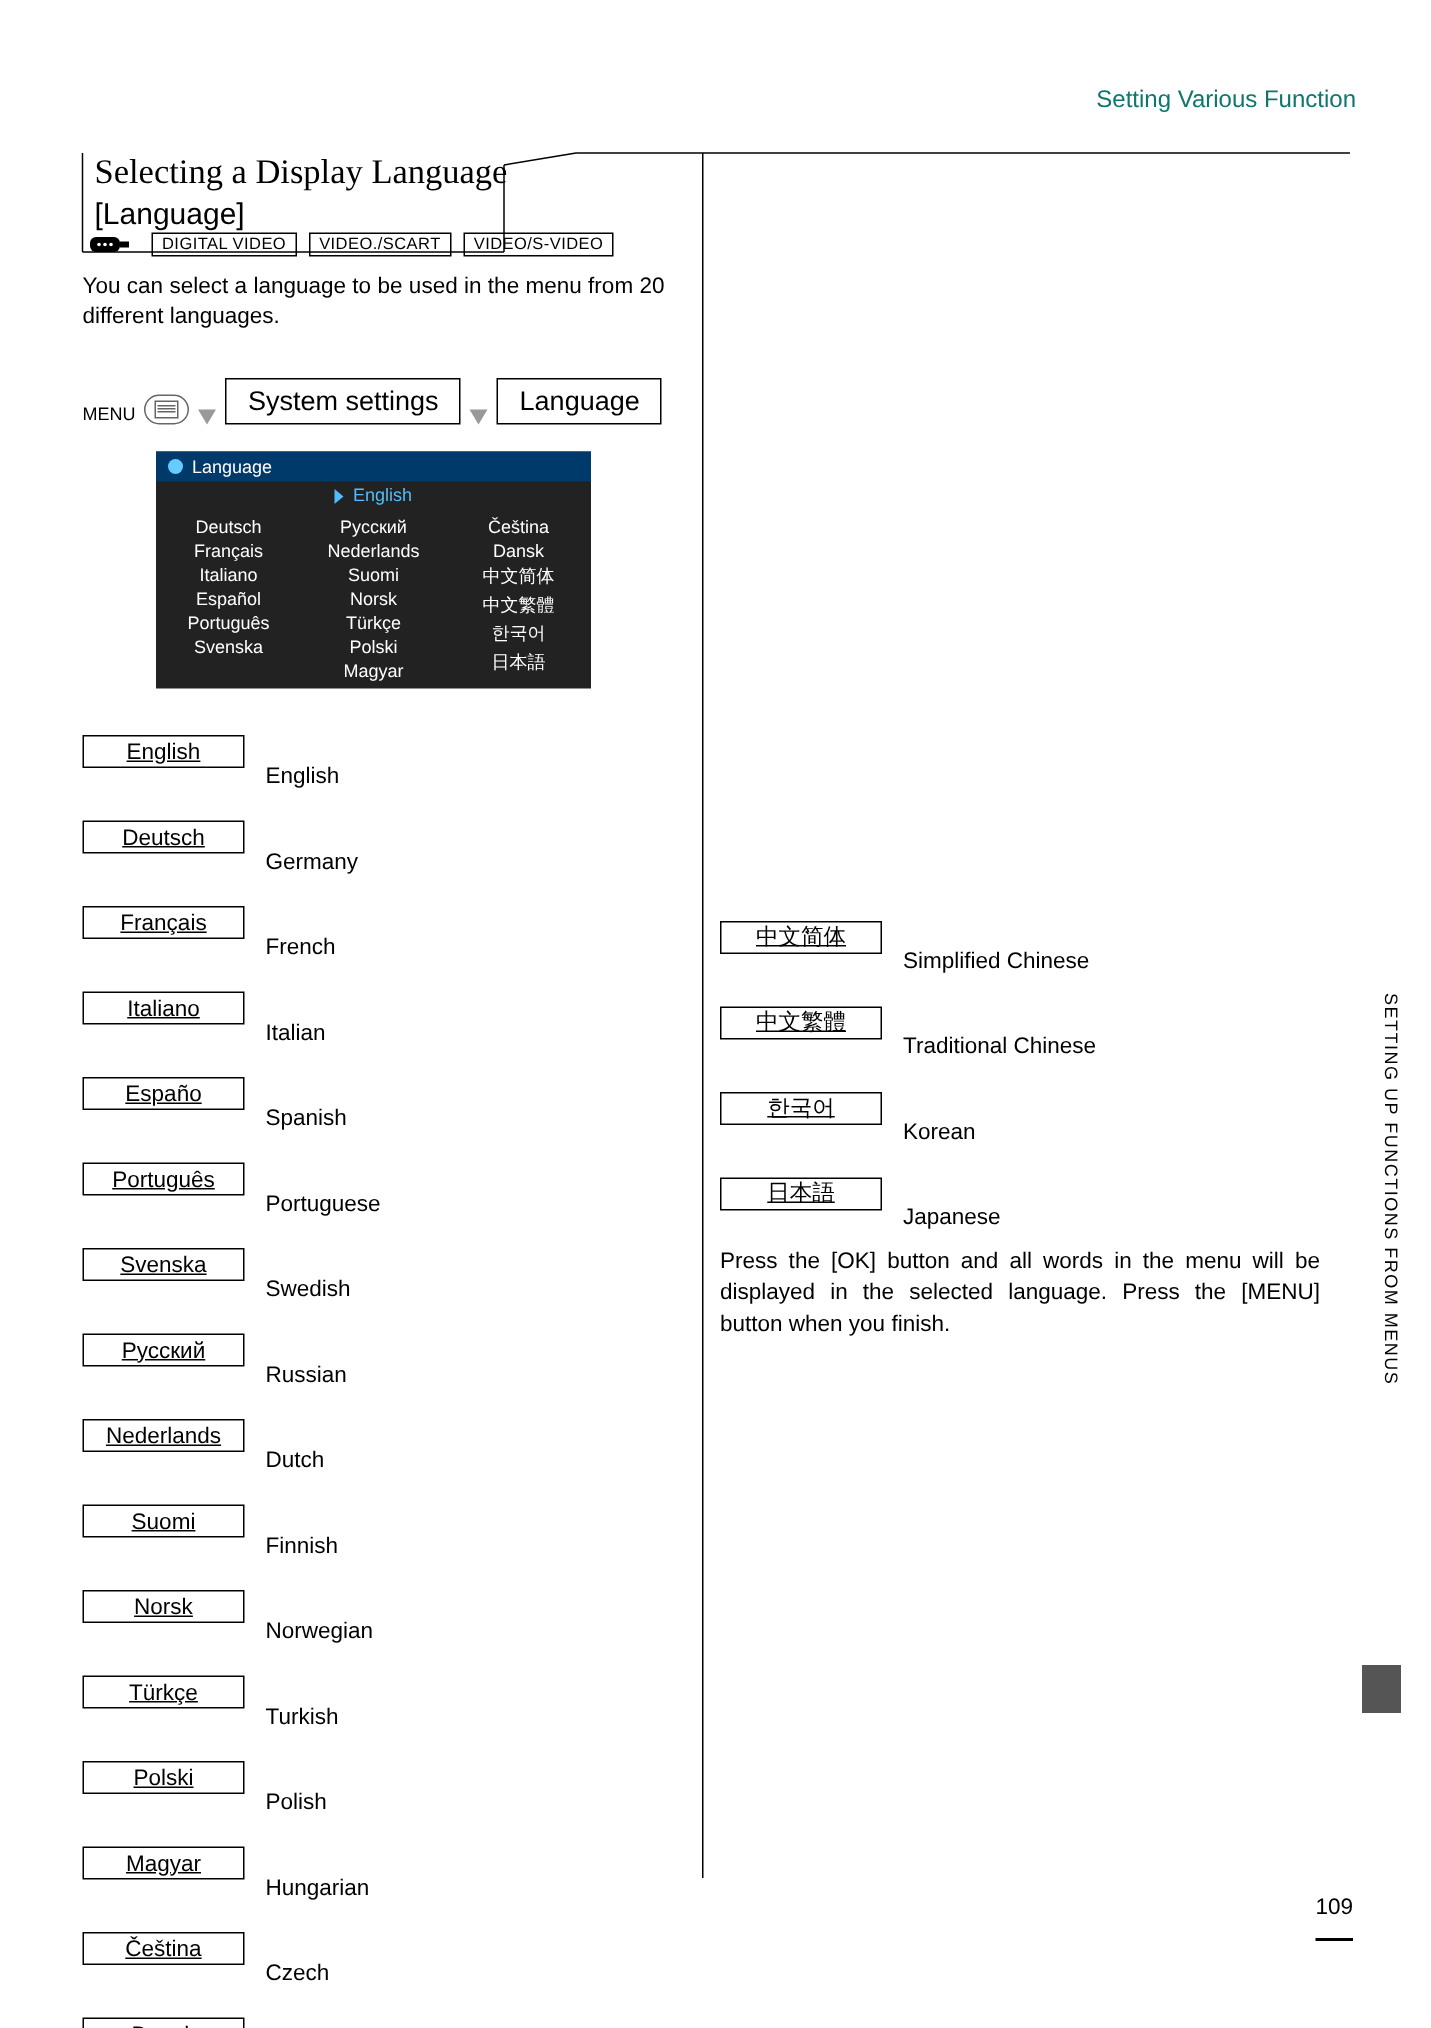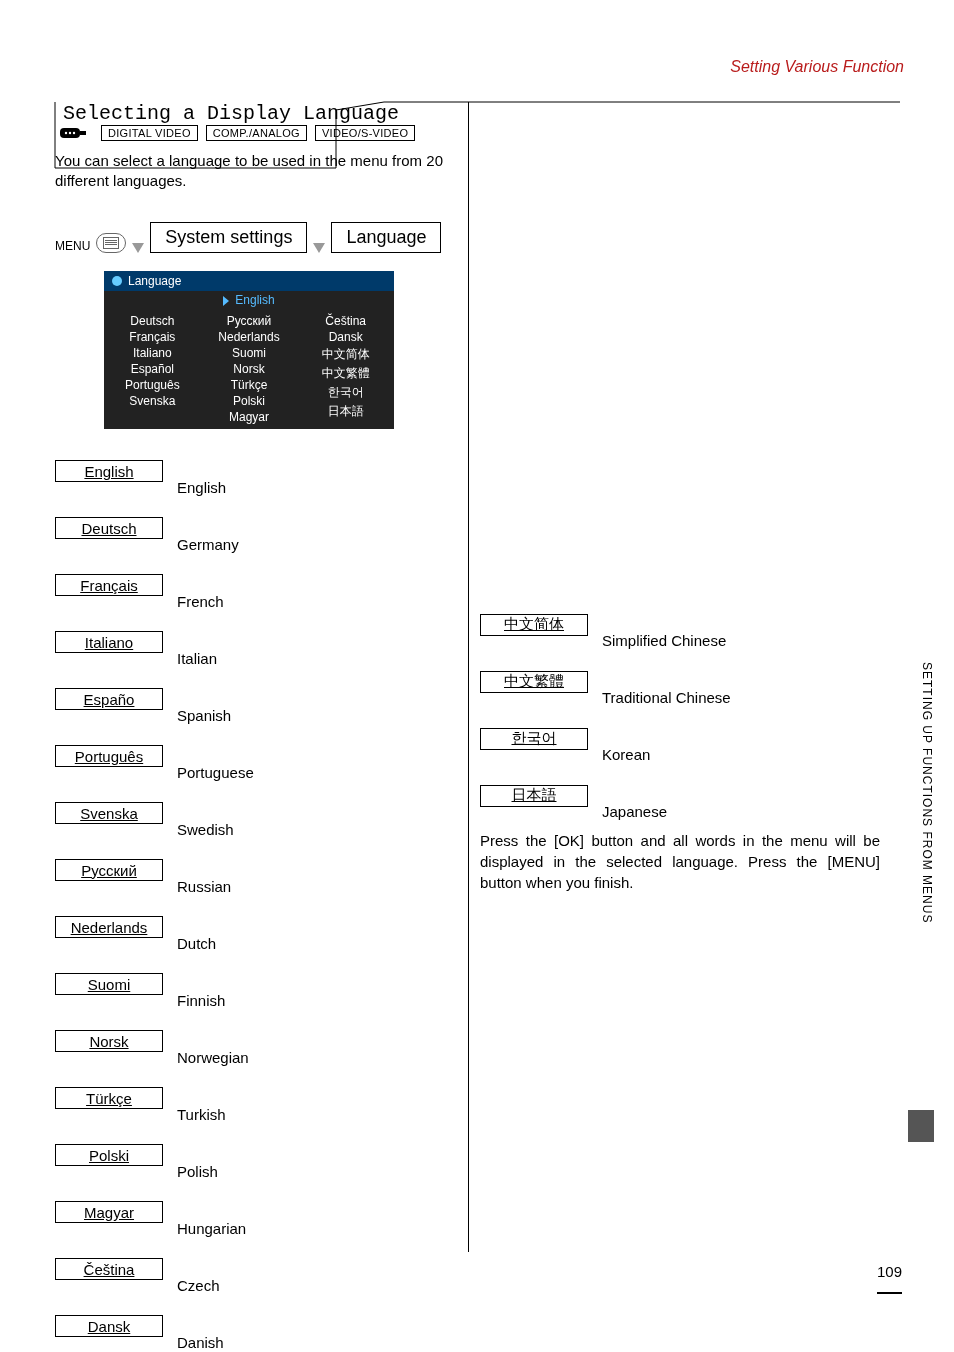--- a/index.html
+++ b/index.html
@@ -1,25 +1,25 @@
 <!DOCTYPE html>
 <html><head>
 <meta charset="utf-8">
 <style>
   * { box-sizing: border-box; margin: 0; padding: 0; }
   html, body { width: 954px; height: 1352px; background: #fff; font-family: Arial, Helvetica, sans-serif; color: #000; }
   .page { position: relative; width: 954px; height: 1352px; }
-  .header-text { position: absolute; top: 58px; right: 50px; font-size: 16px; color: #b91c1c; font-style: italic; }
+  .header-text { position: absolute; top: 58px; right: 50px; font-size: 16px; color: #0f766e; }
   .side-tab { position: absolute; right: 20px; top: 662px; writing-mode: vertical-rl; text-orientation: mixed; font-size: 12px; letter-spacing: 1px; }
   .side-box { position: absolute; right: 20px; top: 1110px; width: 26px; height: 32px; background: #555; }
   .page-num { position: absolute; right: 52px; bottom: 58px; font-size: 15px; border-bottom: 2px solid #000; padding-bottom: 12px; }
   .divider-v { position: absolute; left: 468px; top: 102px; width: 1px; height: 1150px; background: #000; }
   .left-col { position: absolute; left: 55px; top: 102px; width: 388px; }
   .right-col { position: absolute; left: 480px; top: 600px; width: 400px; }
-  .sec-title { font-size: 20px; font-weight: normal; font-family: Liberation Mono, monospace; }
+  .sec-title { font-size: 23px; font-weight: normal; font-family: Liberation Serif, serif; }
   .sec-sub { font-size: 20px; margin-top: 4px; }
   .diag { position: absolute; left: 0; top: 0; }
   .badges-row { display: flex; align-items: center; gap: 8px; margin-top: 0; }
   .icon-cell { width: 38px; display: flex; justify-content: center; }
   .badge { border: 1px solid #000; font-size: 11px; padding: 1px 6px; letter-spacing: 0.3px; }
   .intro { font-size: 15px; margin-top: 10px; text-align: justify; line-height: 1.35; }
   .menu-flow { margin-top: 30px; display: flex; flex-direction: row; align-items: flex-end; gap: 6px; }
   .menu-lbl { font-size: 12px; }
   .menu-btn { width: 30px; height: 20px; border: 1.5px solid #666; border-radius: 10px; display: flex; align-items: center; justify-content: center; }
   .menu-btn-inner { width: 16px; height: 12px; border: 1px solid #666; display: flex; flex-direction: column; justify-content: space-evenly; padding: 1px; }
@@ -58,34 +58,35 @@
     <line x1="336" y1="168" x2="336" y2="110" stroke="#000" stroke-width="1"></line>
     <line x1="336" y1="110" x2="384" y2="102" stroke="#000" stroke-width="1"></line>
     <line x1="384" y1="102" x2="900" y2="102" stroke="#000" stroke-width="1"></line>
   </svg>
 
   <div class="divider-v"></div>
 
   <div class="left-col">
     <div style="padding-left:8px;">
       <div class="sec-title">Selecting a Display Language</div>
+      <div class="sec-sub">[Language]</div>
     </div>
 
     <div class="badges-row">
       <div class="icon-cell connector-icon">
         <svg width="28" height="16">
             <rect x="0" y="3" width="20" height="10" rx="4" fill="#000"></rect>
             <rect x="20" y="6" width="6" height="4" fill="#000"></rect>
             <circle cx="6" cy="8" r="1.2" fill="#fff"></circle>
             <circle cx="10" cy="8" r="1.2" fill="#fff"></circle>
             <circle cx="14" cy="8" r="1.2" fill="#fff"></circle>
           </svg>
       </div>
       <div class="badge">DIGITAL VIDEO</div>
-      <div class="badge">COMP./ANALOG</div>
+      <div class="badge">VIDEO./SCART</div>
       <div class="badge">VIDEO/S-VIDEO</div>
     </div>
 
     <div class="intro">You can select a language to be used in the menu from 20 different languages.</div>
 
     <div class="menu-flow">
       <div class="menu-lbl">MENU</div>
       <div class="menu-btn">
         <div class="menu-btn-inner">
             <div></div>

